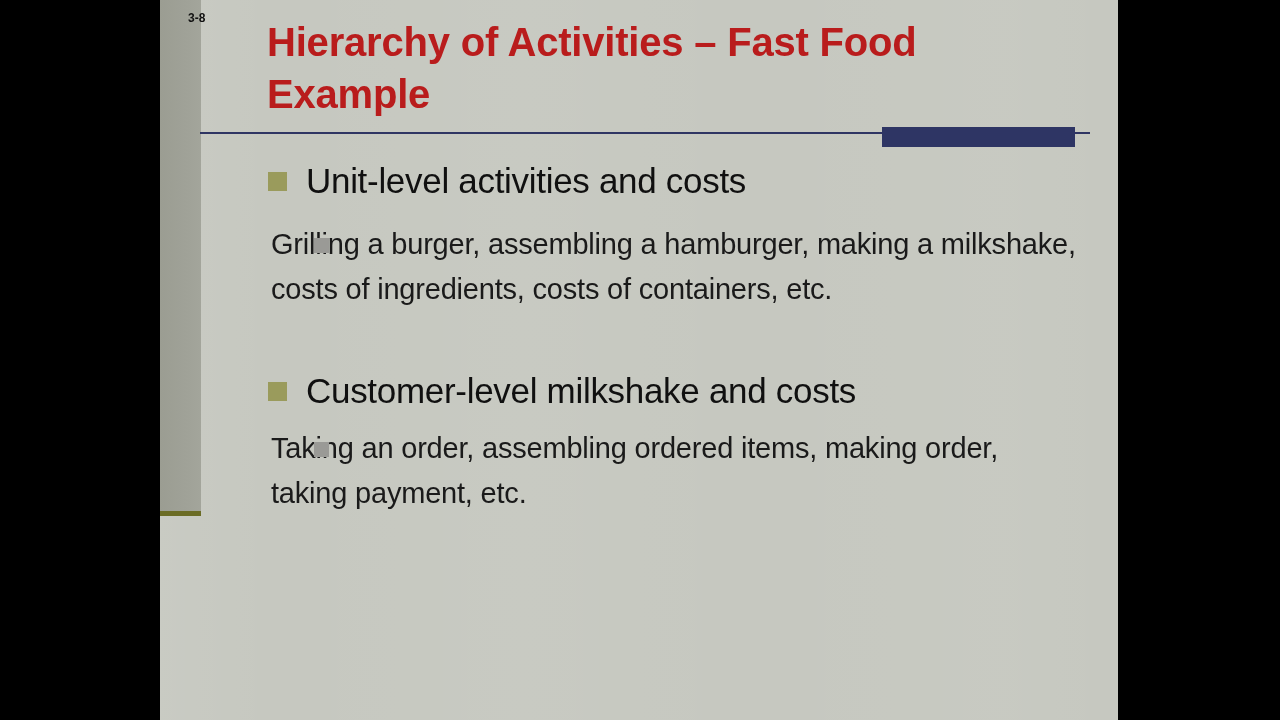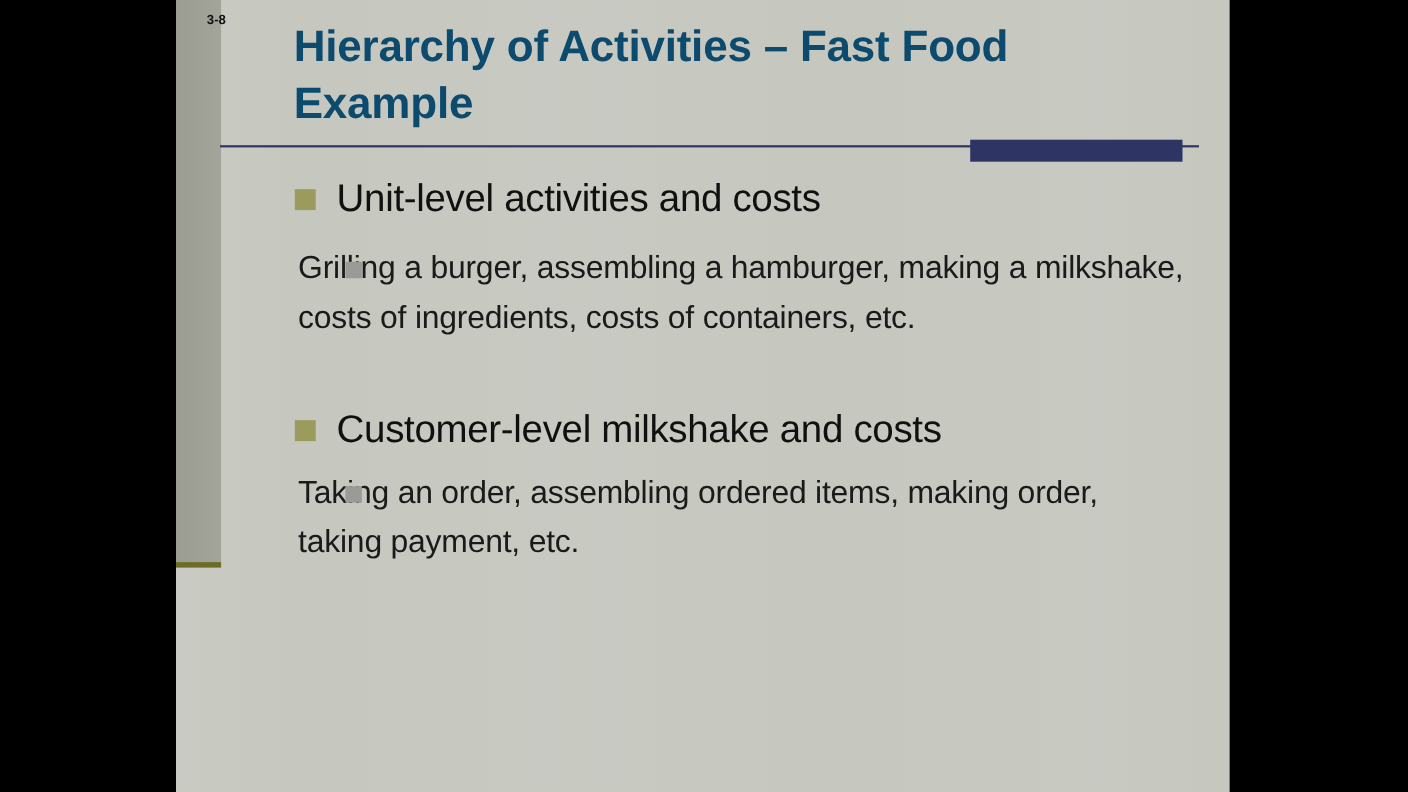--- a/index.html
+++ b/index.html
@@ -79,21 +79,21 @@
     color: #111111;
     letter-spacing: 0px;
   }
 
   
   #title {
     position: absolute;
     left: 107px;
     top: 16px;
     width: 790px;
-    color: #0c4a6e;
+    color: #b91c1c;
     font-size: 40px;
     font-weight: bold;
     line-height: 52px;
     letter-spacing: -0.2px;
     z-index: 3;
   }
 
   
   #title-rule {
     position: absolute;

